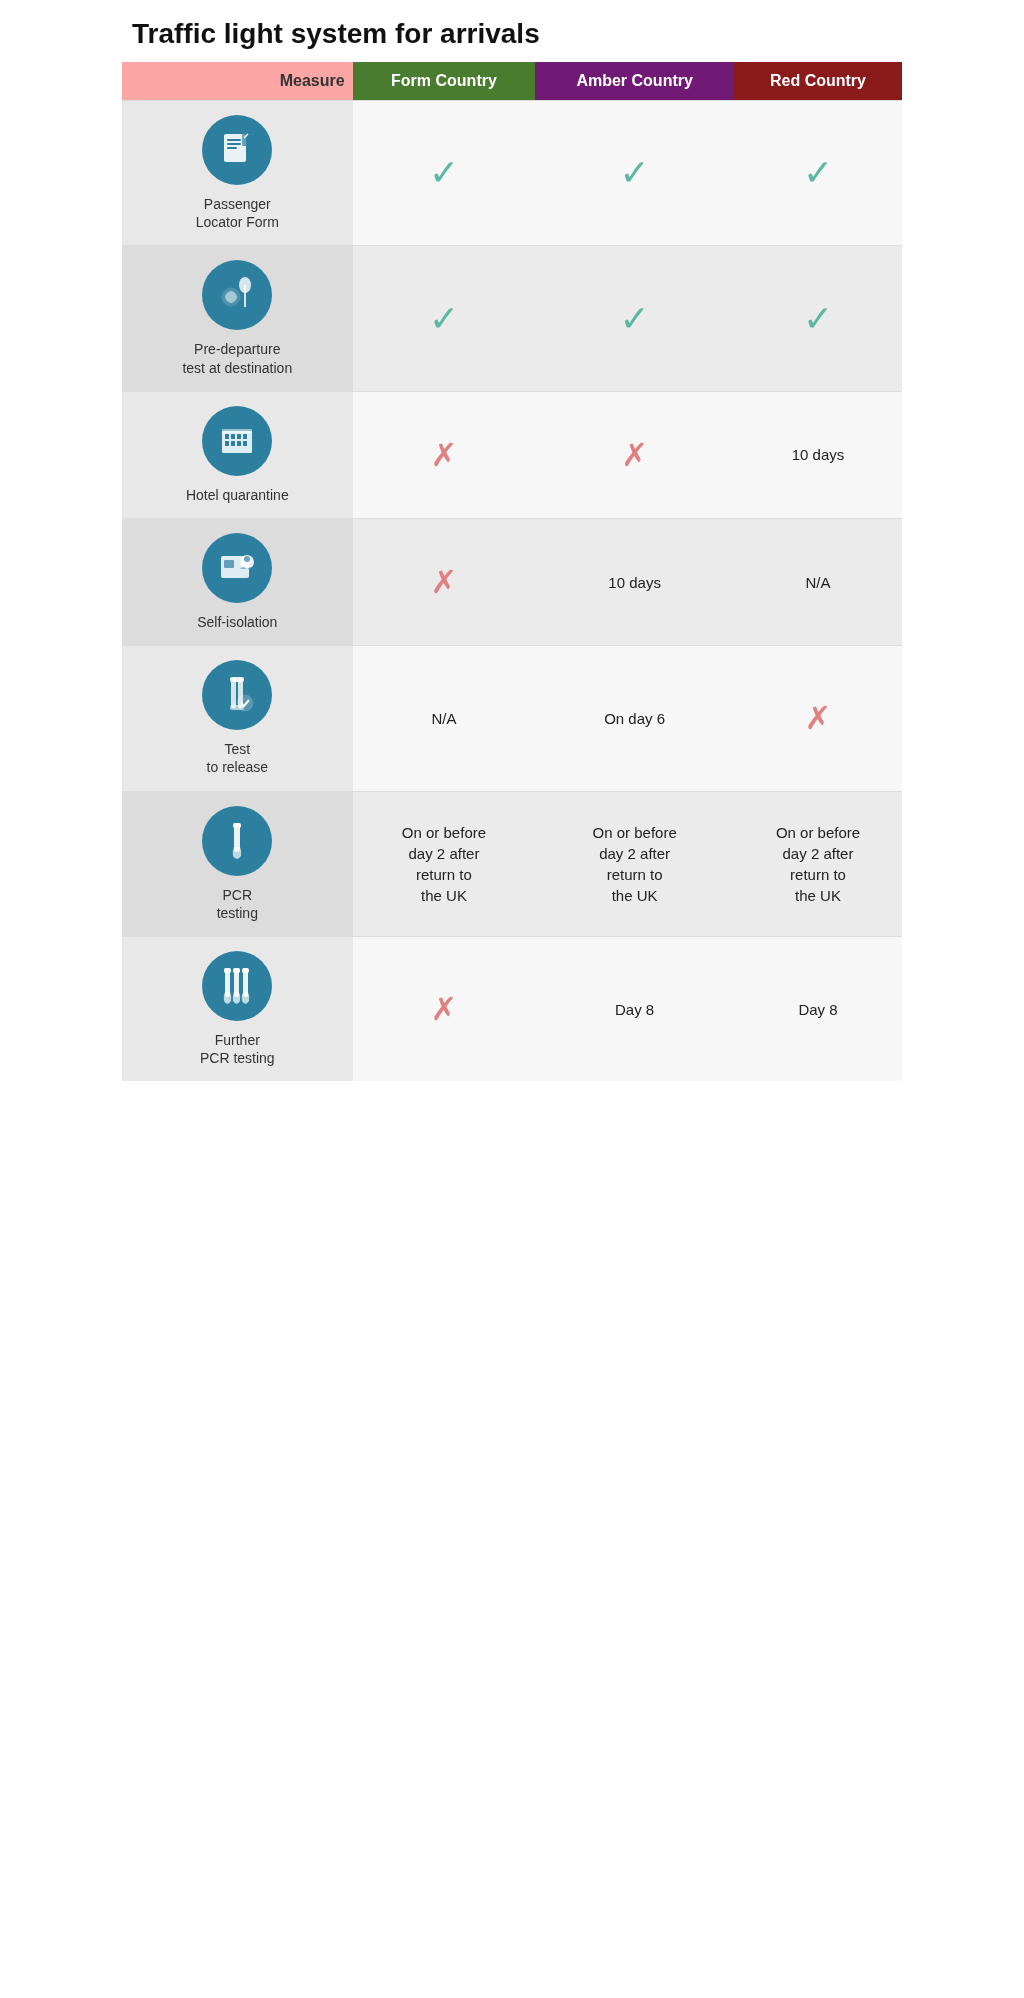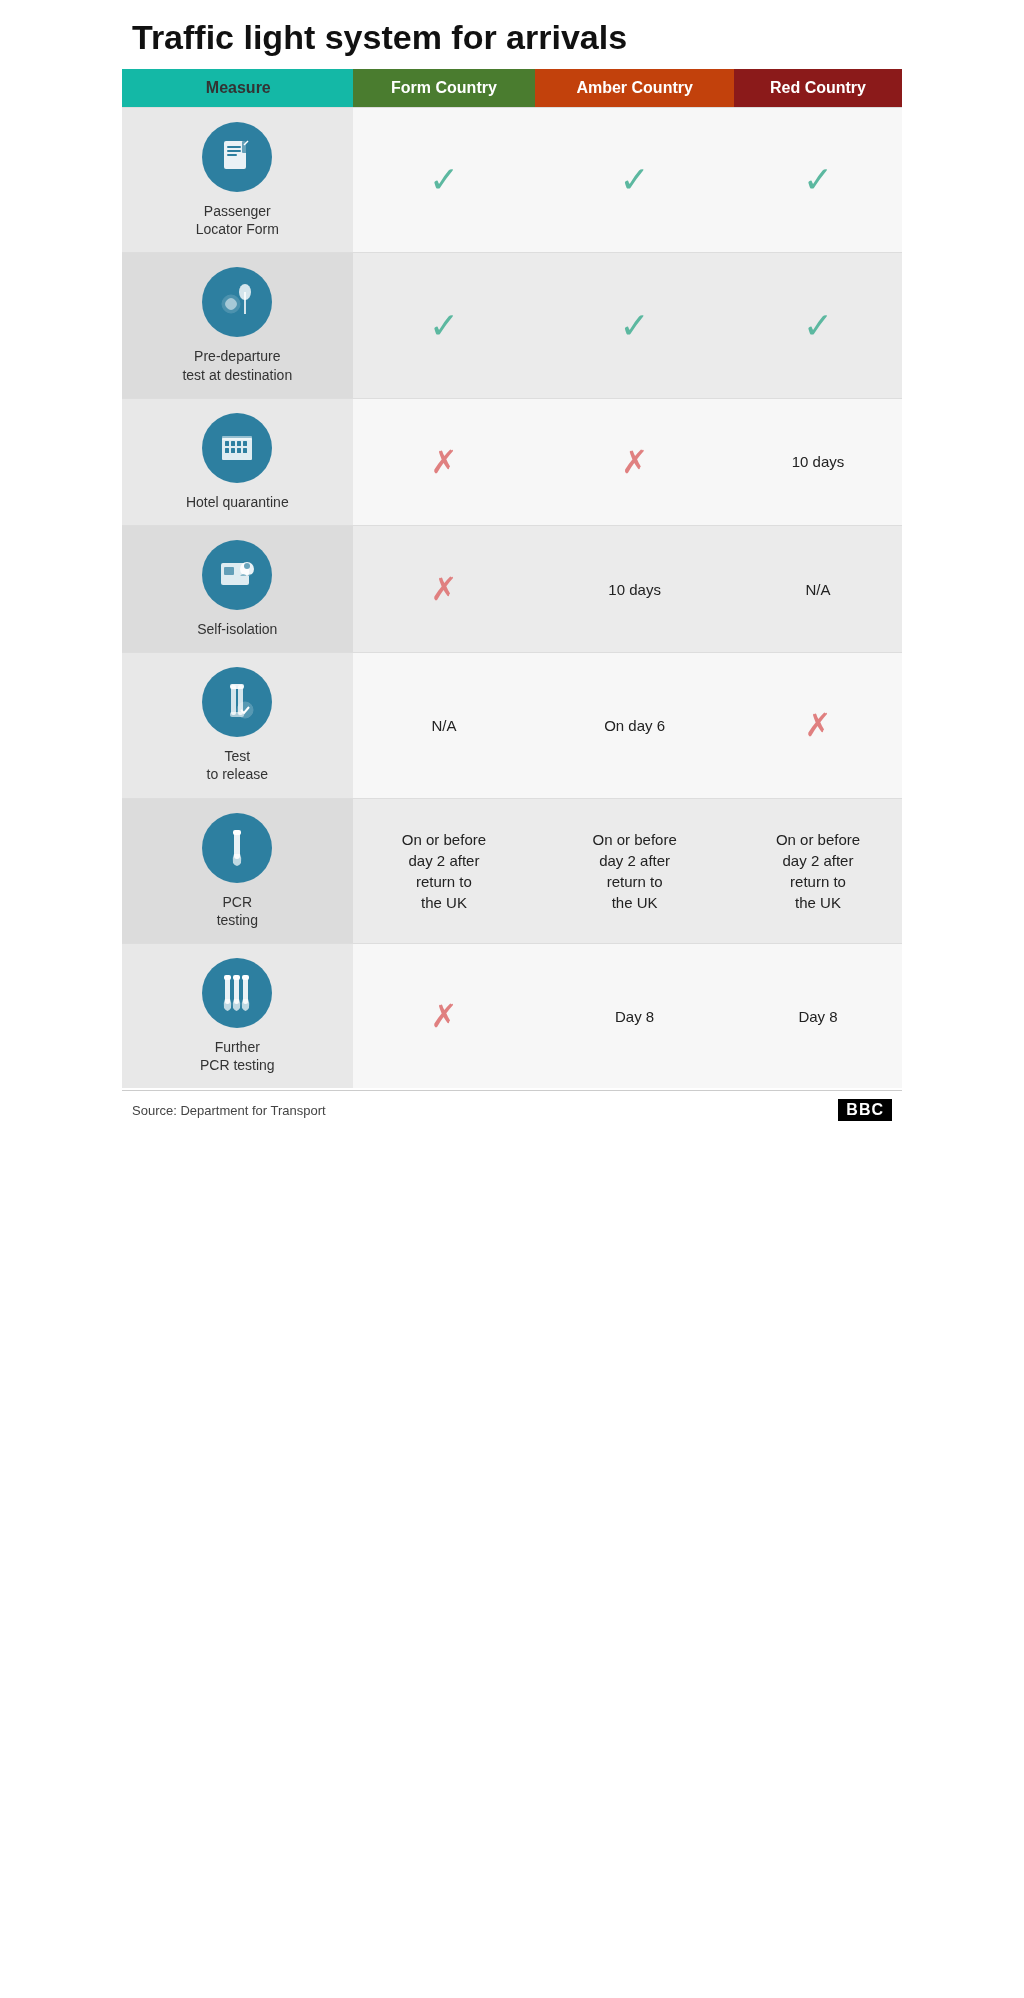--- a/index.html
+++ b/index.html
@@ -3,49 +3,49 @@
   <meta charset="utf-8">
   <style>
     * { box-sizing: border-box; margin: 0; padding: 0; }
     body {
       font-family: Arial, Helvetica, sans-serif;
       background: #fff;
       width: 780px;
       margin: 0 auto;
     }
     .main-title {
-      font-size: 34px;
+      font-size: 28px;
       font-weight: bold;
       padding: 18px 10px 12px 10px;
       color: #111;
     }
     .table-wrapper {
       width: 100%;
     }
     table {
       width: 100%;
       border-collapse: collapse;
     }
     thead th {
       padding: 10px 8px;
       font-size: 16px;
       font-weight: bold;
       text-align: center;
       color: #fff;
     }
     thead th.measure-header {
-      background: #14b8a6;
+      background: #fca5a5;
       color: #333;
       font-size: 16px;
       font-weight: bold;
-      text-align: center;
+      text-align: right;
       padding-left: 10px;
     }
     thead th.green-header { background: #4a7c2f; }
-    thead th.amber-header { background: #c2410c; }
+    thead th.amber-header { background: #701a75; }
     thead th.red-header   { background: #8b1a1a; text-align: center; }
     tbody tr td {
       padding: 14px 10px;
       text-align: center;
       font-size: 15px;
       color: #222;
       vertical-align: middle;
       border-top: 1px solid #ddd;
     }
     tbody tr td.measure-cell {
@@ -272,17 +272,13 @@
         <span class="measure-label">Further<br>PCR testing</span>
       </div>
     </td>
     <td><span class="cross-mark">✗</span></td>
     <td><span class="cell-text">Day 8</span></td>
     <td><span class="cell-text">Day 8</span></td>
   </tr>
         </tbody>
     </table>
   </div>
-  <div class="footer">
-    <span class="footer-source">Source: Department for Transport</span>
-    <span class="bbc-logo">BBC</span>
-  </div>
 </div>
 
 </body></html>

